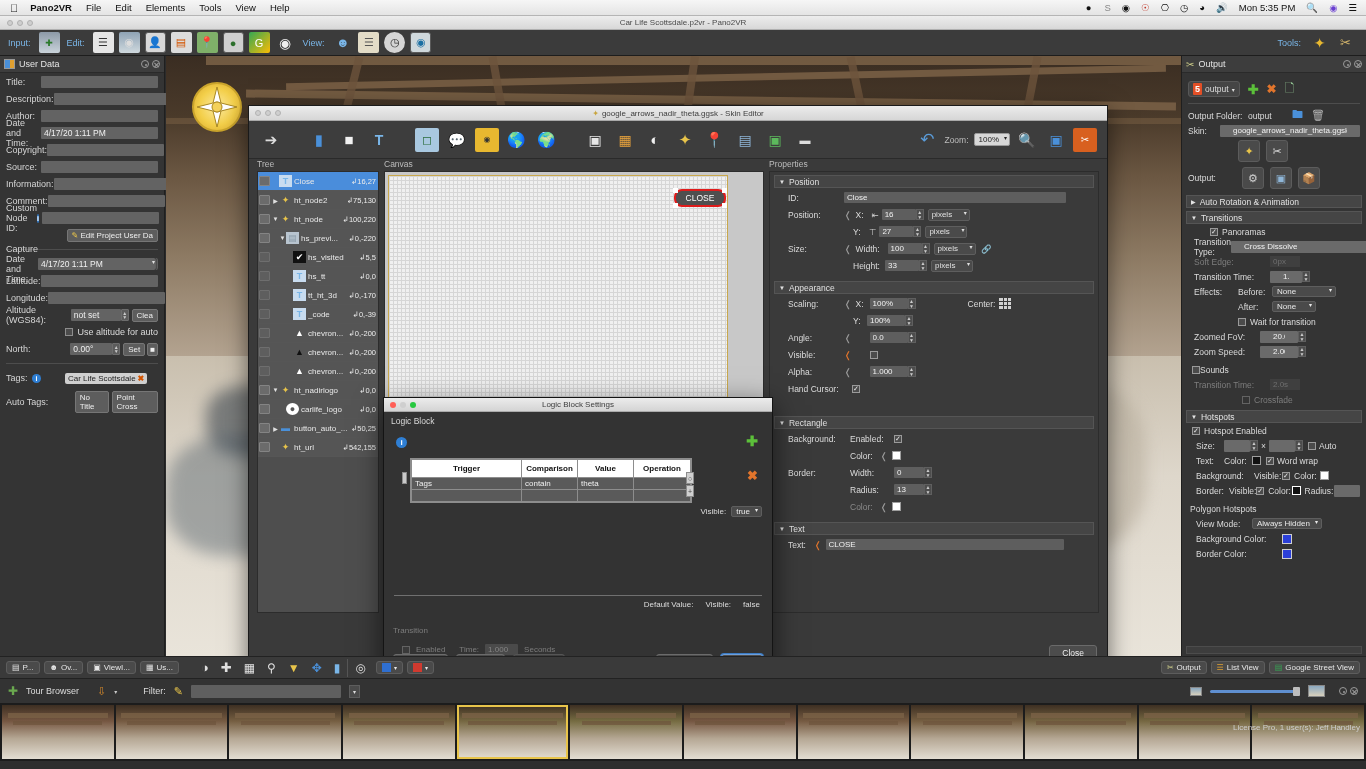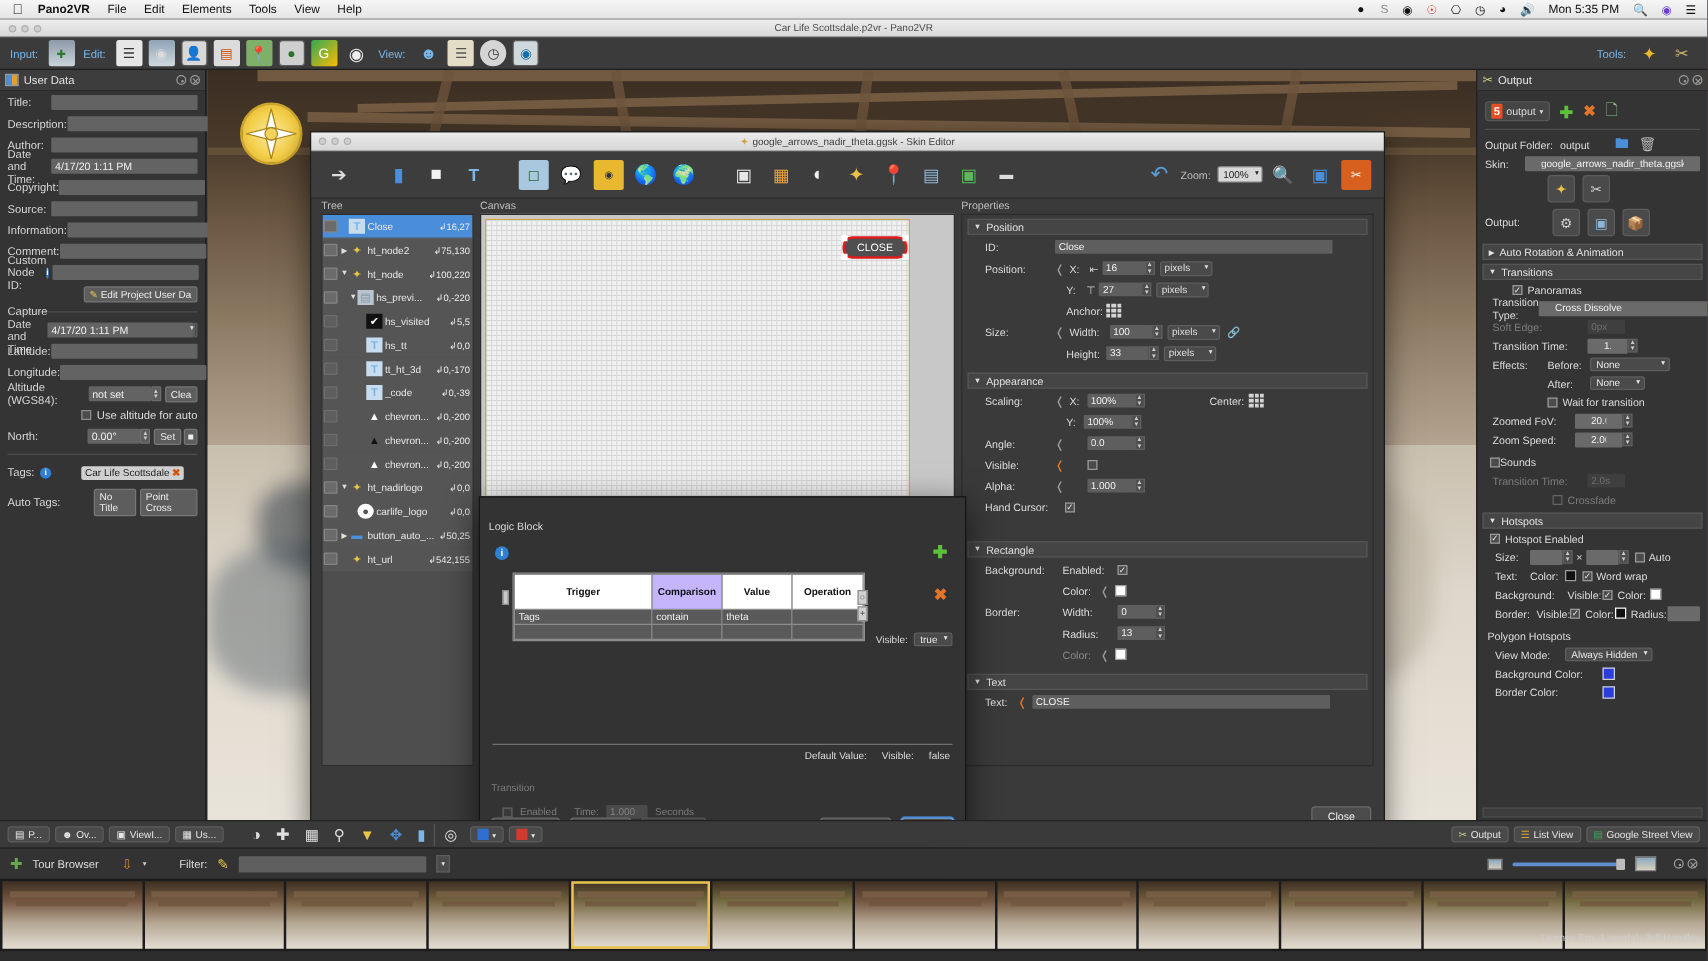--- a/index.html
+++ b/index.html
@@ -212,21 +212,21 @@
     border-top:1px solid #222;display:flex;align-items:center;padding:0 6px;gap:4px;}
   .sbtn{background:#4a4a4a;border:1px solid #5d5d5d;border-radius:3px;color:#e6e6e6;
     font-size:8px;padding:1px 5px;display:flex;align-items:center;gap:3px;}
   #btmbar2{left:0;top:678px;width:1366px;height:25px;background:#333;
     border-top:1px solid #222;display:flex;align-items:center;padding:0 8px;gap:8px;}
   #filmstrip{left:0;top:703px;width:1366px;height:58px;background:#1c1c1c;display:flex;gap:2px;padding:2px;}
   .thumb{flex:1;height:54px;position:relative;overflow:hidden;
     background:linear-gradient(#4a3a2a 0%,#7a6346 35%,#b9ab97 60%,#ded7cb 100%);}
   .thumb.sel{outline:2px solid #e8c44a; outline-offset:-2px;}
   #statusbar{left:0;top:761px;width:1366px;height:8px;background:#2d2d2d;}
-  #licensetxt{right:6px;top:746px;font-size:8px;color:#cfcfcf;}
+  #licensetxt{right:6px;top:723px;font-size:8px;color:#cfcfcf;}
   .slider{width:90px;height:3px;background:#5f8fd0;border-radius:2px;position:relative;}
   .slider i{position:absolute;right:0;top:-3px;width:7px;height:9px;background:#bcbcbc;border-radius:1px;}
 </style>
 </head>
 <body>
 
 <div class="abs" id="macbar">
   <span class="apple"></span>
   <span class="appname">Pano2VR</span>
   <span class="mi">File</span>
@@ -634,36 +634,20 @@
             <span style="width:9px;"></span>
           <span style="width:16px;">Y:</span>
           <span style="margin-right:3px;color:#cfcfcf;">⊤</span>
           <input class="pval" style="width: 34px;" value="27">
           <span class="spinbox">
               <span class="sb">▲<br>▼</span>
             </span>
           <span class="unitsel" style="margin-left:4px;width:42px;">pixels</span>
         </div>
         <div class="prow">
-          <span class="plab"></span>
-            <span style="width:9px;"></span>
-          <span style="width:32px;">Anchor:</span>
-          <span class="anchorgrid">
-              <i></i>
-              <i></i>
-              <i></i>
-              <i></i>
-              <i></i>
-              <i></i>
-              <i></i>
-              <i></i>
-              <i></i>
-            </span>
-        </div>
-        <div class="prow">
           <span class="plab">Size:</span>
           <span class="branchicon grey">❬</span>
           <span style="width:32px;">Width:</span>
           <input class="pval" style="width: 34px;" value="100">
           <span class="spinbox">
               <span class="sb">▲<br>▼</span>
             </span>
           <span class="unitsel" style="margin-left:4px;width:42px;">pixels</span>
           <span style="margin-left:6px;color:#7ab6e8;">🔗</span>
         </div>
@@ -796,34 +780,42 @@
         </div>
       </div>
 
     </div>
   </div>
 
   <button id="skinclose">Close</button>
 </div>
 
 <div class="abs" id="logic">
+  <div class="lgtitle">
+    <span class="dots">
+      <i style="background:#ff5f57;"></i>
+      <i style="background:#cfcfcf;"></i>
+      <i style="background:#28c840;"></i>
+    </span>
+    <span>Logic Block Settings</span>
+  </div>
   <div class="lgbody">
     <div class="lgsectitle">Logic Block</div>
 
     <div style="position:absolute;left:12px;top:25px;">
       <span class="infoi" style="width:11px;height:11px;font-size:8px;">i</span>
     </div>
     <div style="position:absolute;right:14px;top:21px;" class="plusg">✚</div>
 
     <div style="position:absolute;left:26px;top:46px;width:282px;border:1px solid #8d8d8d;">
       <table style="border-collapse:collapse;width:100%;">
         <thead>
           <tr>
             <th style="background:#fff;color:#111;font-size:8px;border:1px solid #8d8d8d;height:12px;width:110px;">Trigger</th>
-            <th style="background:#c4b5fd;color:#111;font-size:8px;border:1px solid #8d8d8d;height:28px;width:56px;text-align:center;">Comparison</th>
+            <th style="background:#ffffff;color:#111;font-size:8px;border:1px solid #8d8d8d;height:18px;width:56px;text-align:center;">Comparison</th>
             <th style="background:#fff;color:#111;font-size:8px;border:1px solid #8d8d8d;height:12px;width:56px;">Value</th>
             <th style="background:#fff;color:#111;font-size:8px;border:1px solid #8d8d8d;height:12px;">Operation</th>
           </tr>
         </thead>
         <tbody>
           <tr>
             <td style="background:#5a5a5a;color:#f0f0f0;font-size:8px;border:1px solid #8d8d8d;height:12px;padding:0 3px;">Tags</td>
             <td style="background:#5a5a5a;color:#f0f0f0;font-size:8px;border:1px solid #8d8d8d;height:12px;padding:0 3px;">contain</td>
             <td style="background:#5a5a5a;color:#f0f0f0;font-size:8px;border:1px solid #8d8d8d;height:12px;padding:0 3px;">theta</td>
             <td style="background:#5a5a5a;color:#f0f0f0;font-size:8px;border:1px solid #8d8d8d;height:12px;padding:0 3px;"></td>

